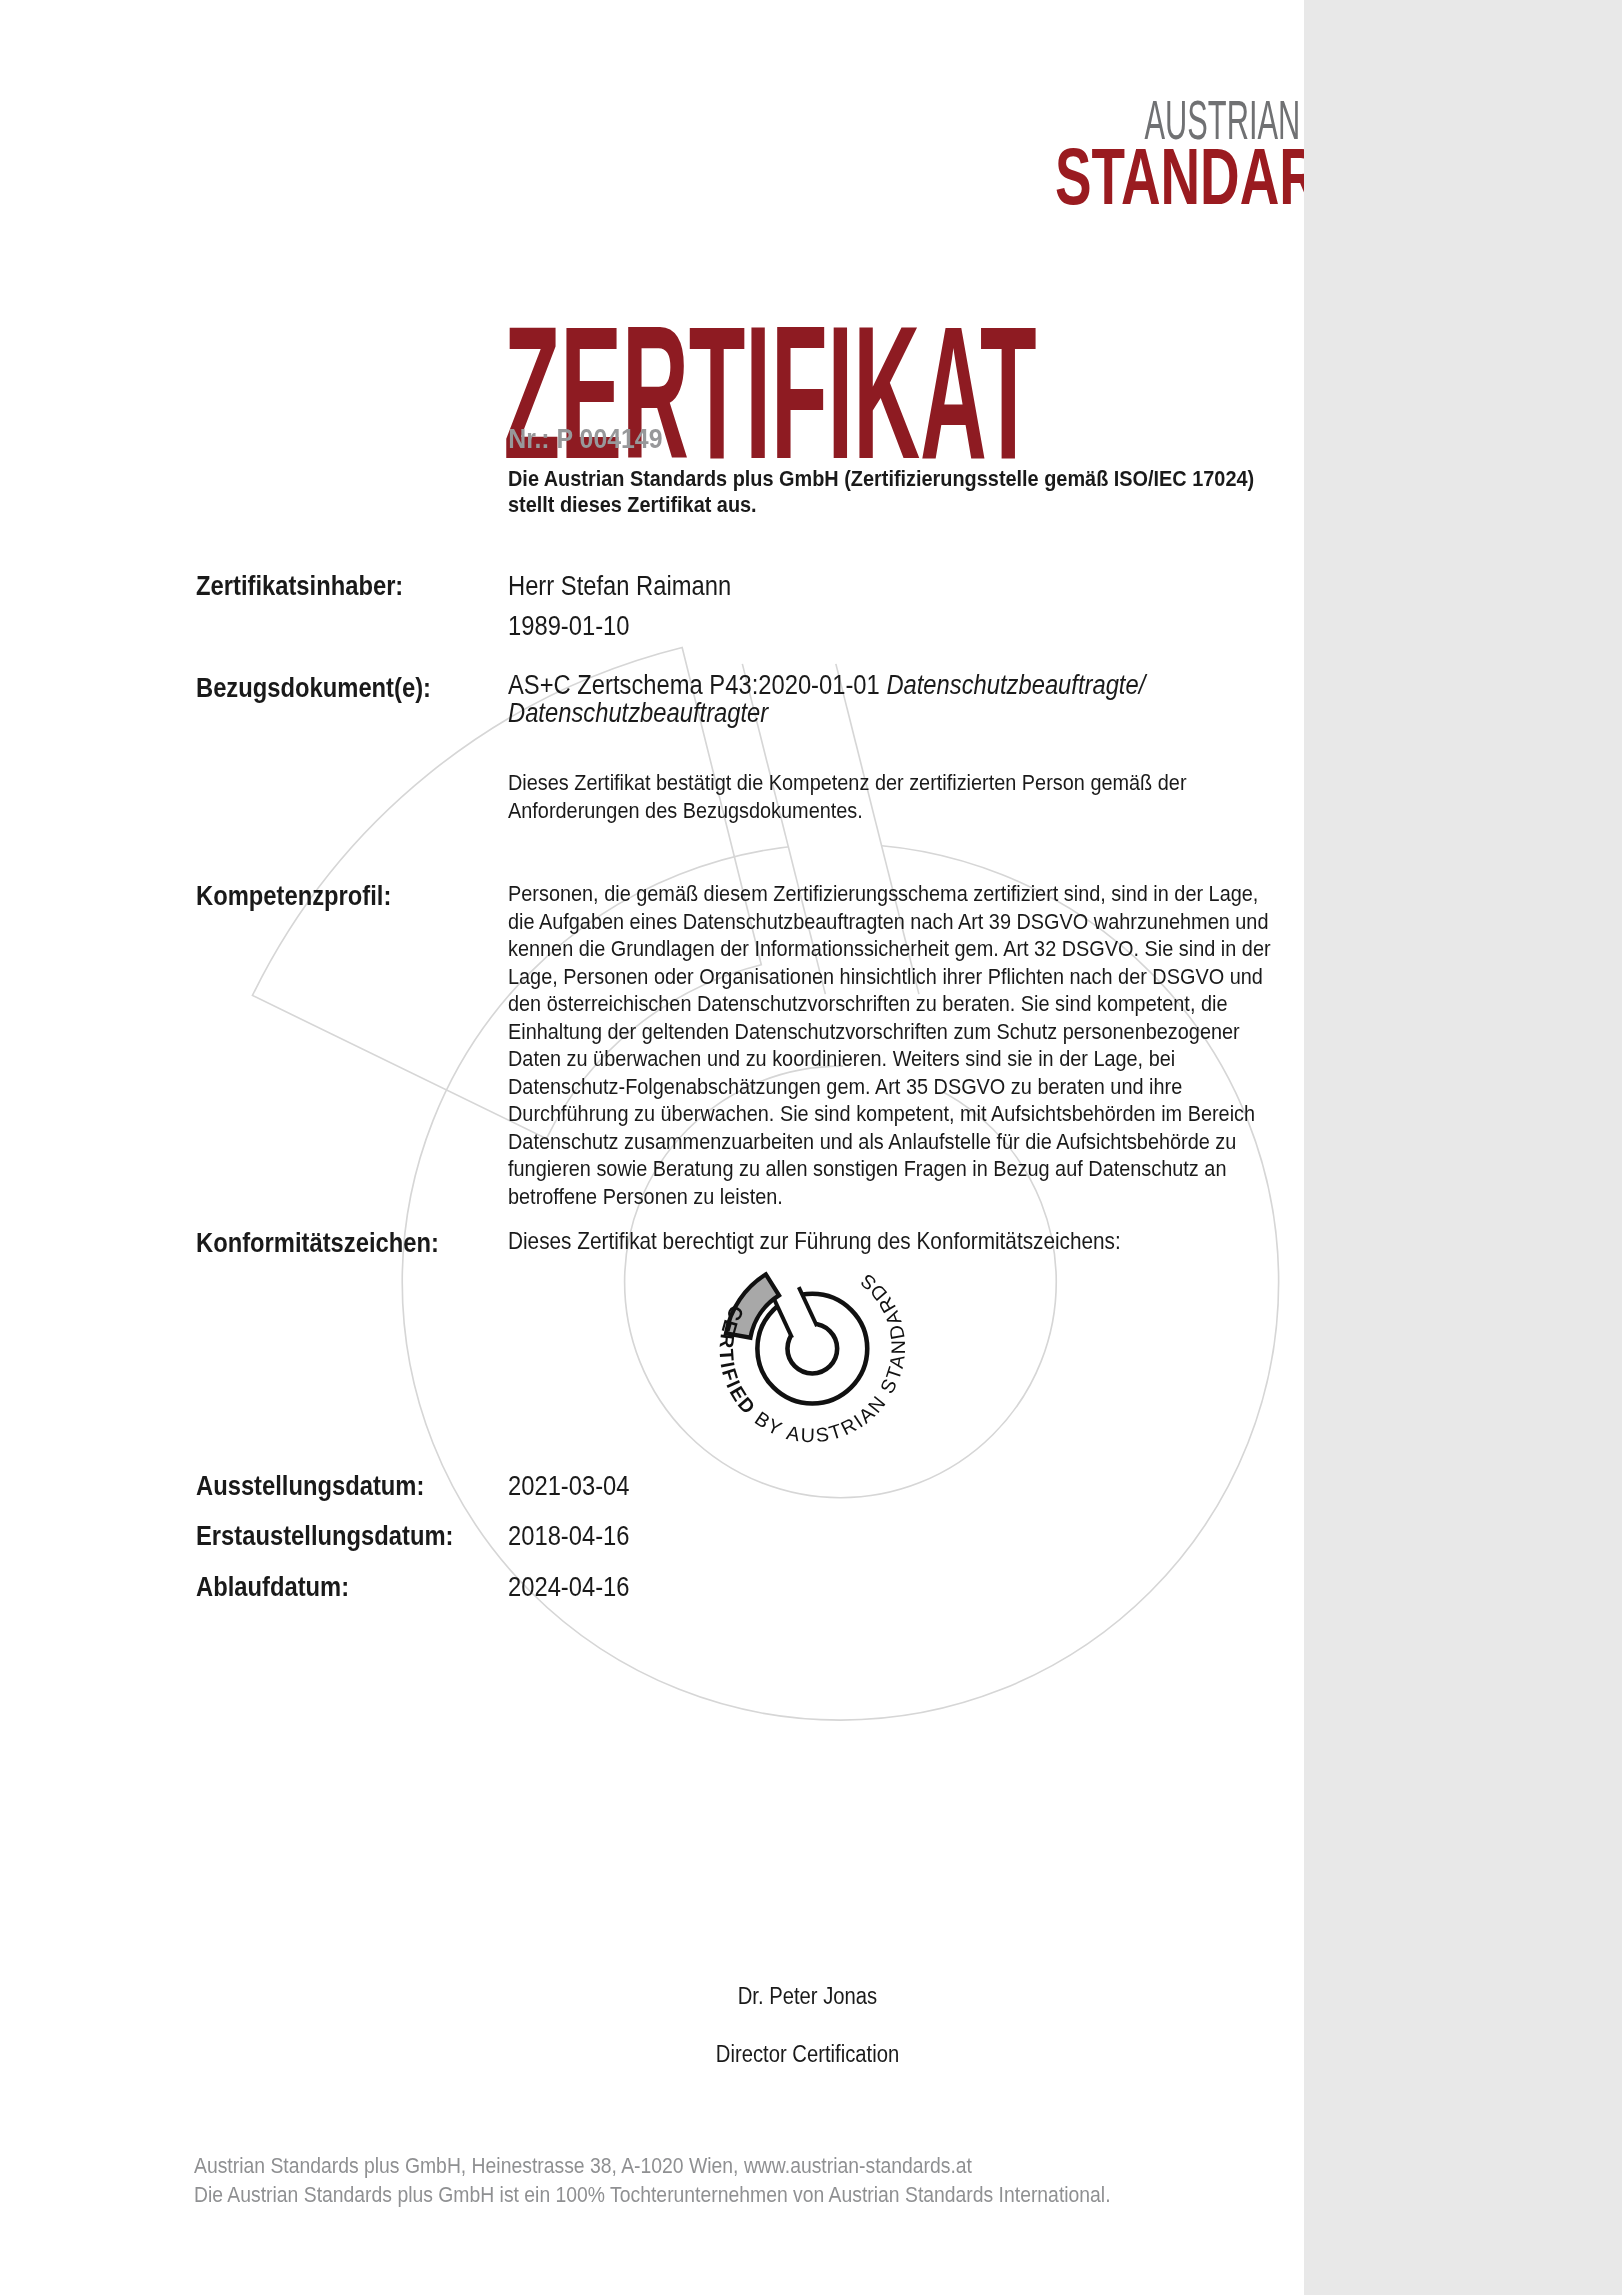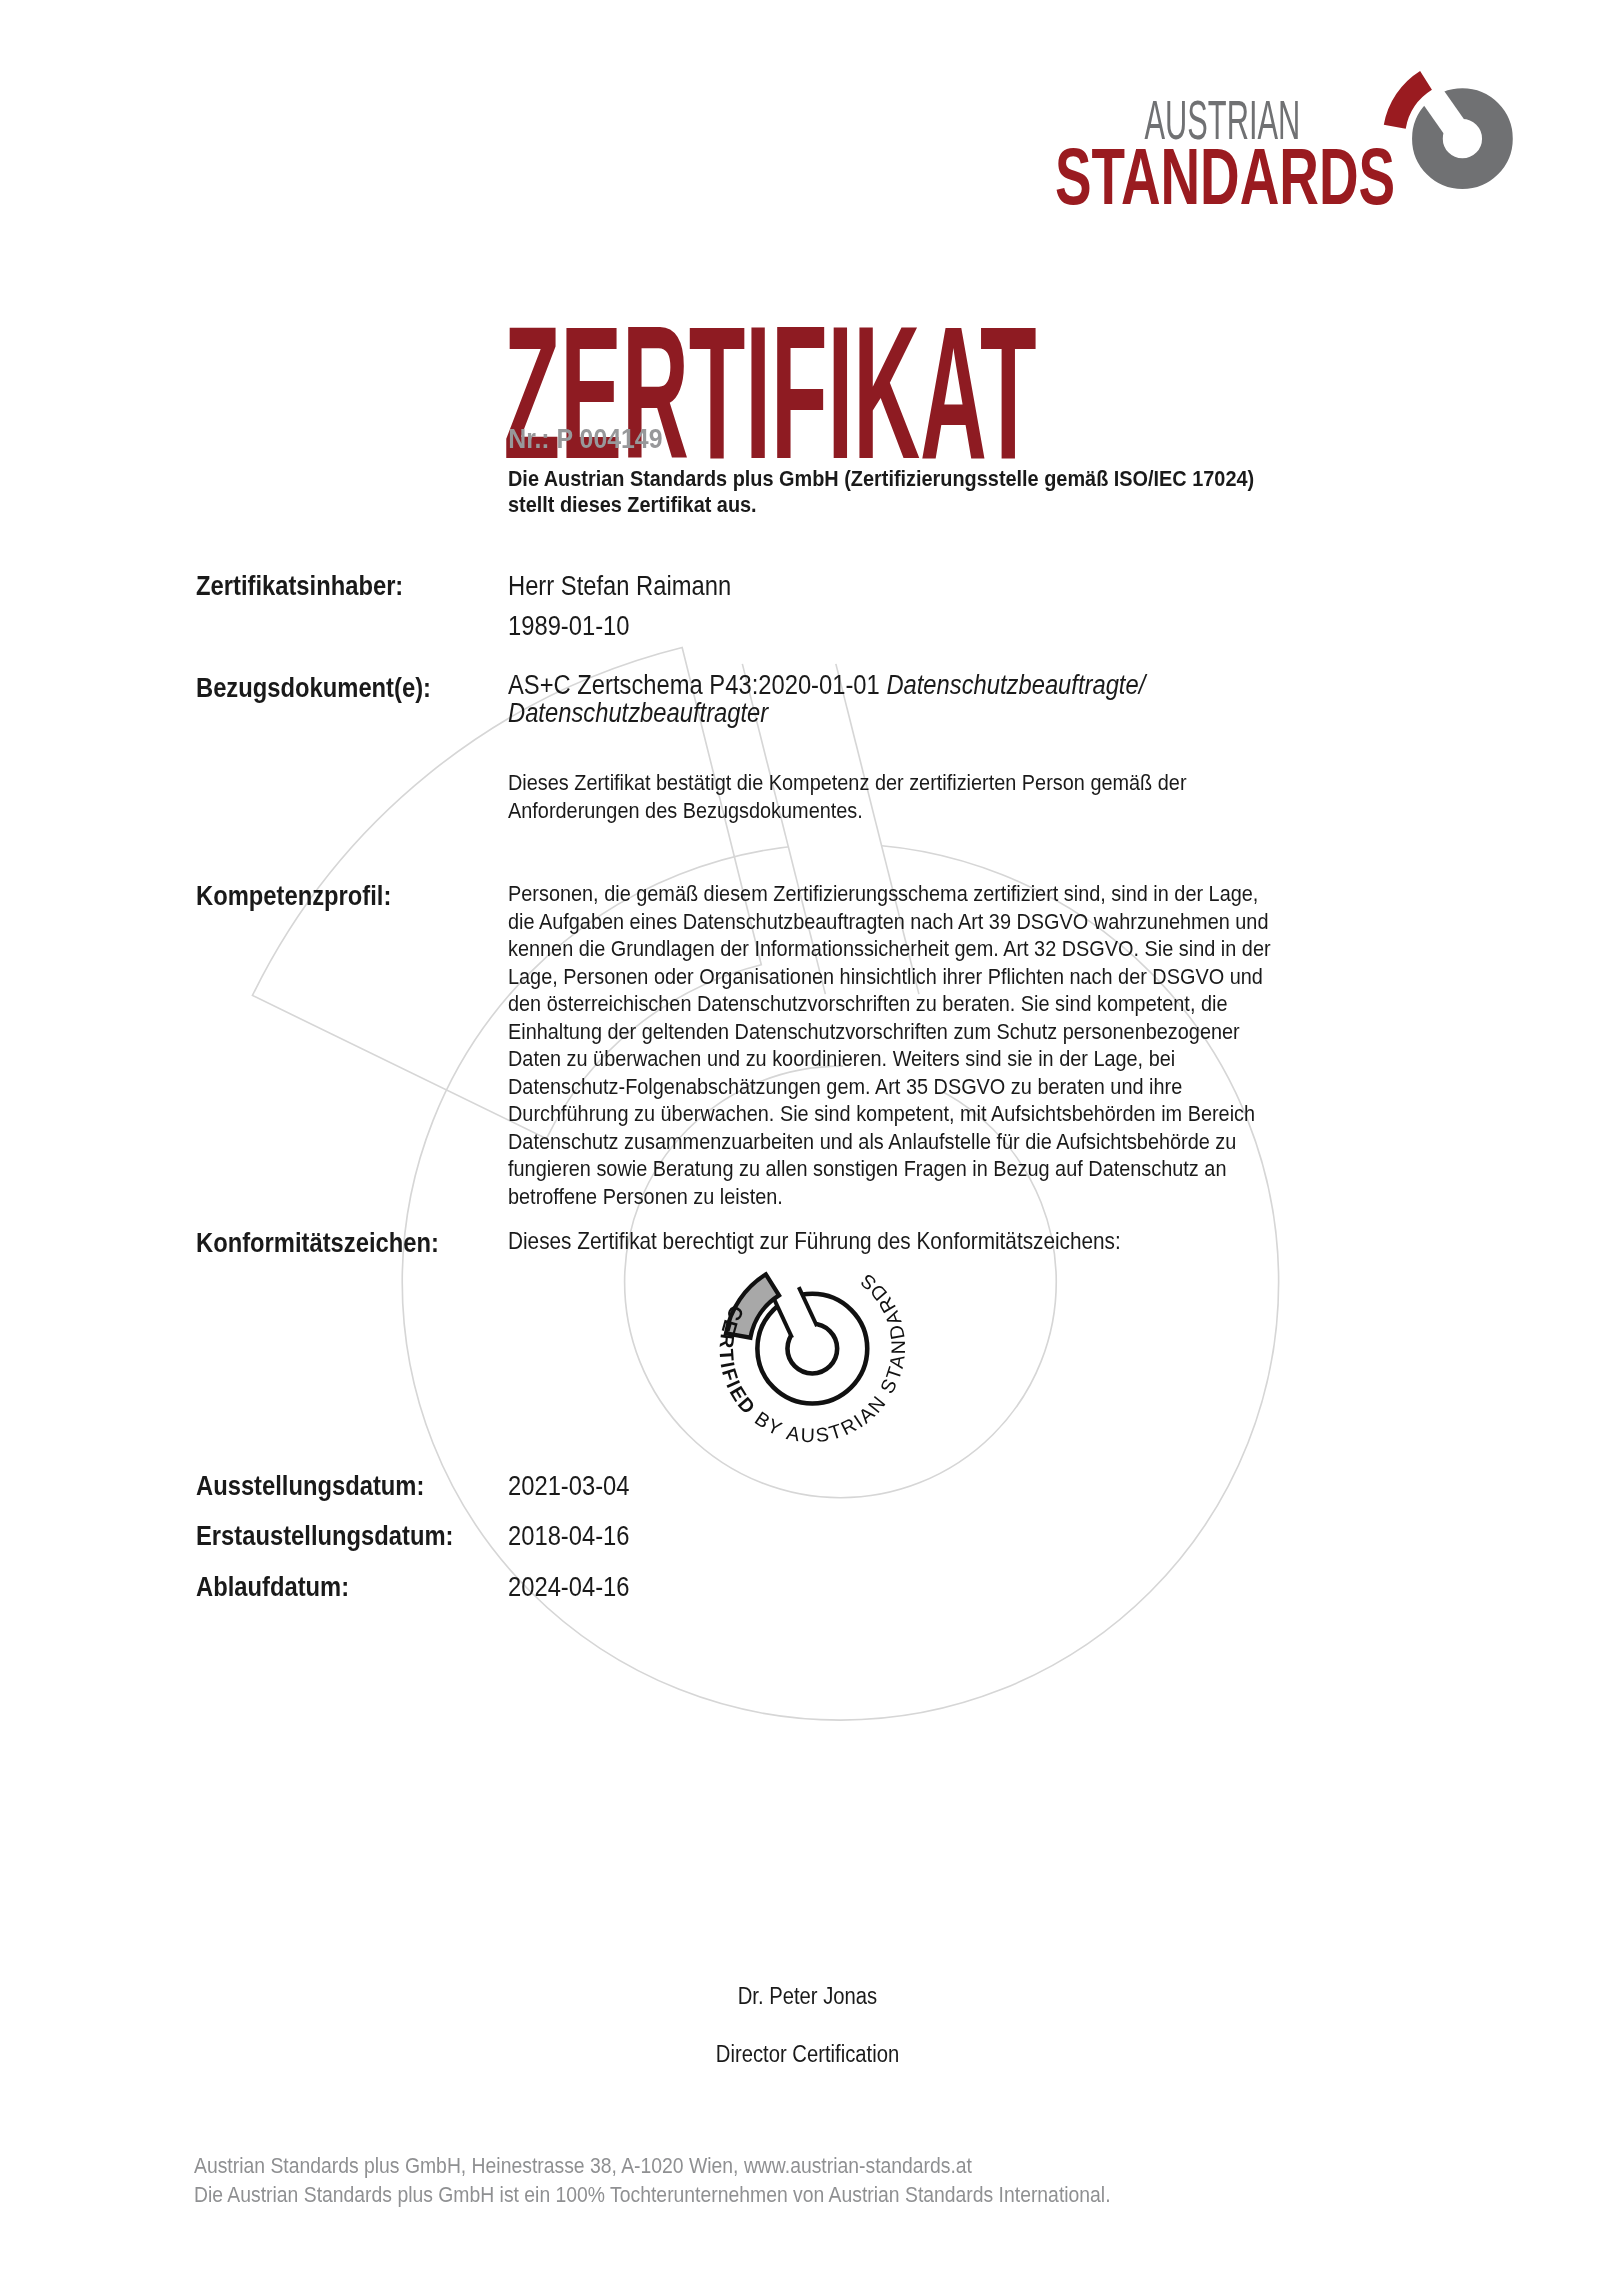--- a/index.html
+++ b/index.html
@@ -1,17 +1,17 @@
 <!DOCTYPE html>
 <html lang="de" style="font-size:10.5px"><head>
 <meta charset="utf-8">
 <style>
   html,body{margin:0;padding:0;background:#e8e8e8;}
   #page{
-    position:relative;width:1622px;height:2295px;background:#ffffff;
+    position:relative;width:1304px;height:2295px;background:#ffffff;
     font-family:"Liberation Sans", sans-serif;overflow:hidden;
   }
   #art{position:absolute;left:0;top:0;width:1622px;height:2295px;z-index:0;}
   .t{
     position:absolute;z-index:2;color:#1a1a1a;white-space:pre-line;
     transform:scaleX(0.88);transform-origin:0 0;line-height:1.2;
   }
   .bold{font-weight:bold;}
   .body{font-size:22.6px;line-height:27.5px;}
   .val{font-size:27px;}

